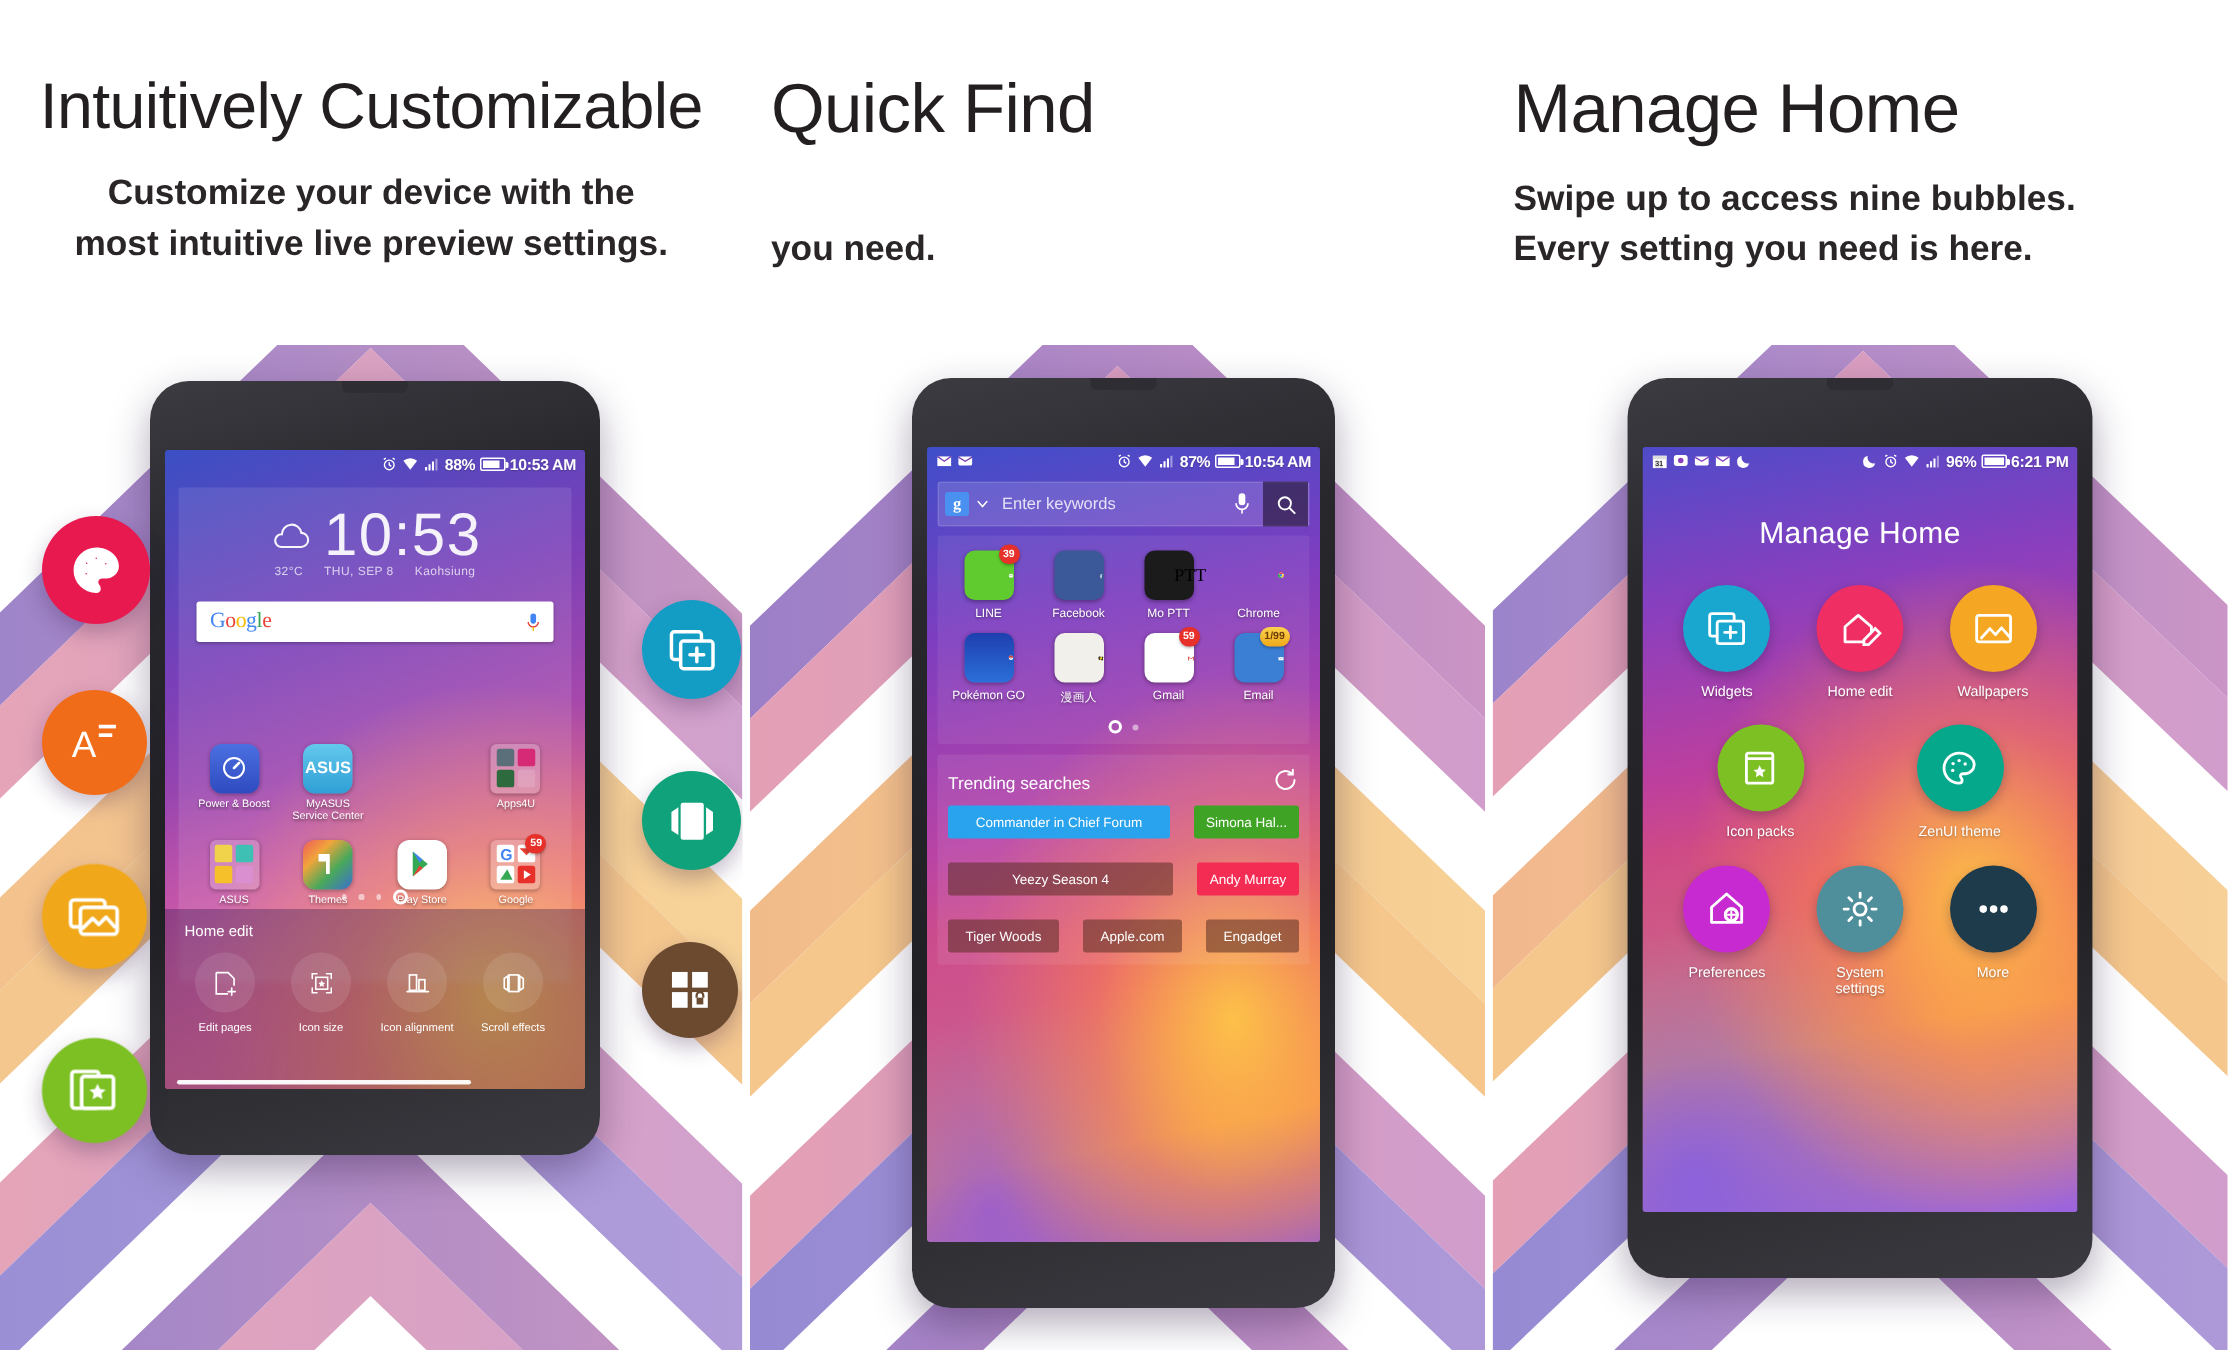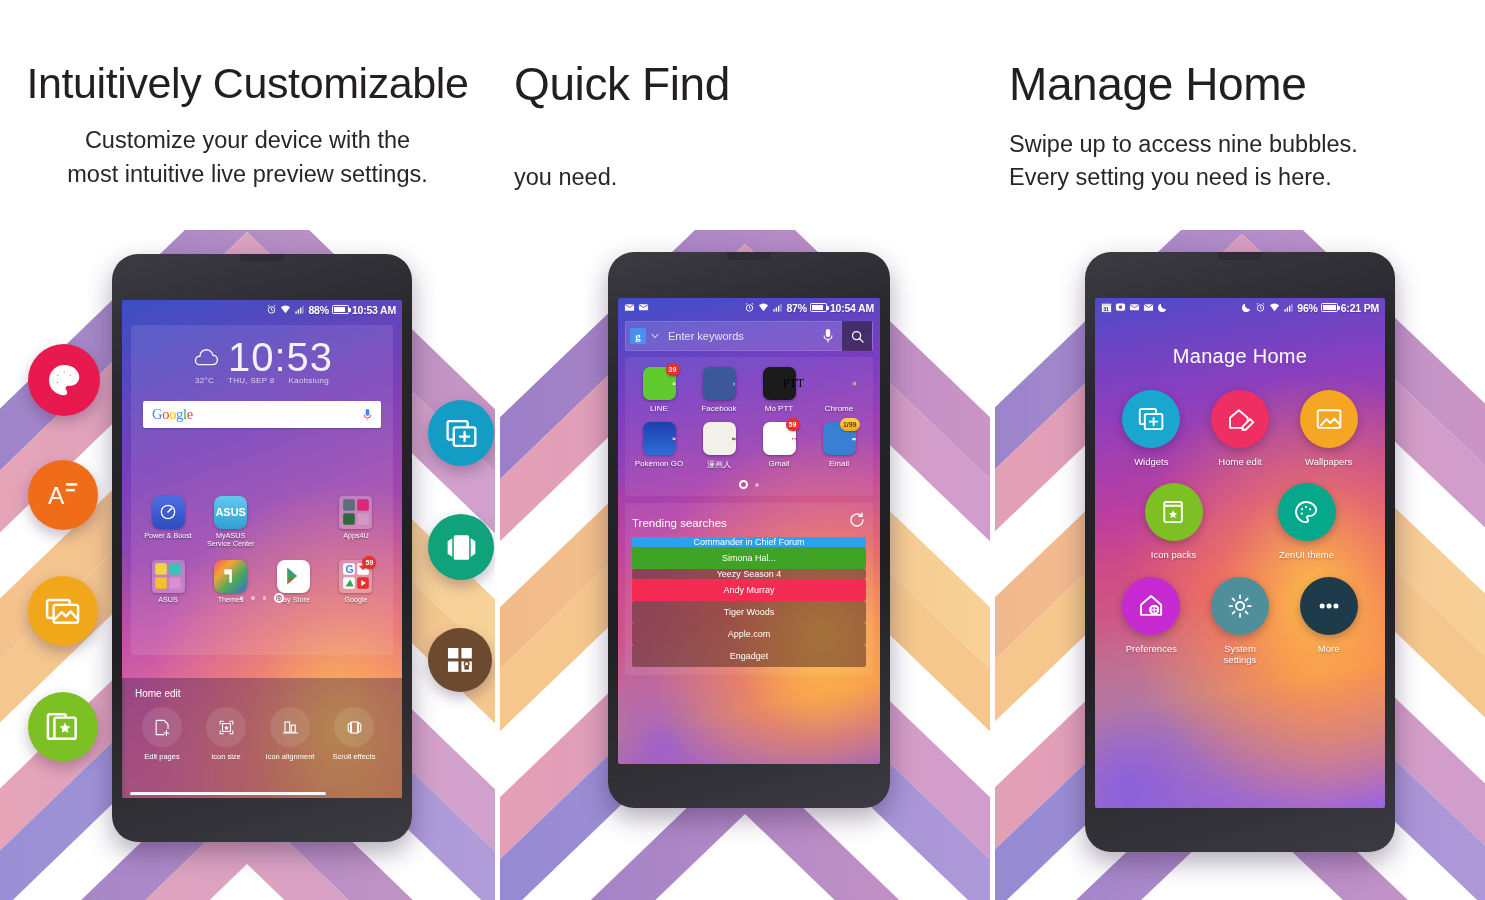--- a/index.html
+++ b/index.html
@@ -11,33 +11,33 @@
   }
   .stage { position: relative; width: 1485px; height: 900px; background: #fff; display: flex; }
 
   .panel { position: relative; height: 900px; overflow: hidden; background: #fff; flex: 0 0 auto; }
   .panel-1 { width: 495px; }
   .panel-gap { width: 5px; background:#fff; flex:0 0 auto; z-index: 5;}
   .panel-2 { width: 490px; }
   .panel-3 { width: 495px; }
 
   
-  .copy { position: relative; z-index: 6; padding-top: 60px; }
+  .copy { position: relative; z-index: 6; padding-top: 48px; }
   .copy.center { text-align: center; }
   .copy.left { text-align: left; padding-left: 14px; }
   h1.title {
     font-weight: 400;
     font-size: 44px;
     line-height: 1.08;
     color: #231f20;
     letter-spacing: -0.4px;
   }
   p.sub {
     margin-top: 18px;
-    font-weight: 400;
+    font-weight: 700;
     font-size: 23.5px;
     line-height: 1.42;
     color: #2a2628;
   }
   .p1 h1.title { font-size: 43px; }
   .p2 h1.title, .p3 h1.title { font-size: 46px; }
 
   
   .bg { position: absolute; left: 0; top: 230px; width: 100%; height: 670px; overflow: hidden; z-index: 0; }
   .bg svg { display:block; width: 100%; height: 100%; }
@@ -49,22 +49,22 @@
     background: linear-gradient(165deg,#3b3b41 0%, #27272c 22%, #202024 60%, #3a3a40 100%);
     box-shadow: 0 10px 26px rgba(40,20,60,.36);
     padding: 46px 10px 44px 10px;
   }
   .phone::before {
     content: ""; position: absolute; top: 0; left: 50%; transform: translateX(-50%);
     width: 44px; height: 8px; background: #2d2d33; border-radius: 0 0 4px 4px;
   }
   .screen { position: relative; width: 100%; height: 100%; overflow: hidden; border-radius: 2px; }
 
-  .p1 .phone { left: 112px; top: 254px; width: 300px; height: 588px; }
-  .p2 .phone { left: 108px; top: 252px; width: 282px; height: 556px; }
+  .p1 .phone { left: 100px; top: 254px; width: 300px; height: 516px; }
+  .p2 .phone { left: 108px; top: 252px; width: 282px; height: 620px; }
   .p3 .phone { left: 90px; top: 252px; width: 310px; height: 600px; }
 
   
   .wall-1 {
     background:
       radial-gradient(120% 85% at 78% 86%, rgba(255,196,80,.95) 0%, rgba(255,150,90,.55) 28%, rgba(255,120,140,0) 58%),
       radial-gradient(110% 70% at 20% 95%, rgba(232,110,170,.75) 0%, rgba(190,90,180,0) 62%),
       linear-gradient(160deg,#3b4fc4 0%, #7a3fb8 30%, #b54ba8 58%, #e06a8e 78%, #ef9a5c 100%);
   }
   .wall-2 {
@@ -158,21 +158,21 @@
   .qf-app .ic { width:33px;height:33px;border-radius:7px;margin:0 auto 4px auto;position:relative;
                 display:flex;align-items:center;justify-content:center;box-shadow:0 1px 3px rgba(0,0,0,.35);padding-left:29px;}
   .qf-app .lbl { font-size: 8px; color:#fff; text-shadow:0 1px 2px rgba(0,0,0,.45); }
   .qf-dots { display:flex;justify-content:center;align-items:center;gap:7px; padding: 1px 0 3px 0;}
   .qf-dots i { width:4px;height:4px;border-radius:50%;background:rgba(255,255,255,.5);}
   .qf-dots i.on { width:9px;height:9px;border:2px solid #fff;background:transparent;}
 
   .trend { margin: 7px 7px 0 7px; background: rgba(255,255,255,.08); border-radius: 2px; padding: 8px 7px 8px 7px; }
   .trend-head { display:flex;align-items:flex-end;justify-content:space-between; margin-bottom: 8px;}
   .trend-head span { color:#fff; font-size: 11.5px; }
-  .chips { display:flex; flex-wrap: wrap; gap: 0; flex-direction: column; }
+  .chips { display:flex; flex-wrap: wrap; gap: 16px; }
   .chip { height: 22px; border-radius: 2px; color:#fff; font-size: 9px; display:flex;align-items:center;justify-content:center;
           padding: 0 6px; background: rgba(90,45,35,.55); flex: 1 1 auto; white-space: nowrap; }
   .chip.blue { background:#29a3ee; }
   .chip.green { background:#3fa425; }
   .chip.red { background:#f42c54; }
   .chip.wide { flex: 2 1 60%; }
 
   
   .mh-title { text-align:center; color:#fff; font-size: 20px; font-weight: 300; margin-top: 28px; letter-spacing:.3px; }
   .mh-grid { margin-top: 22px; padding: 0 12px; }

